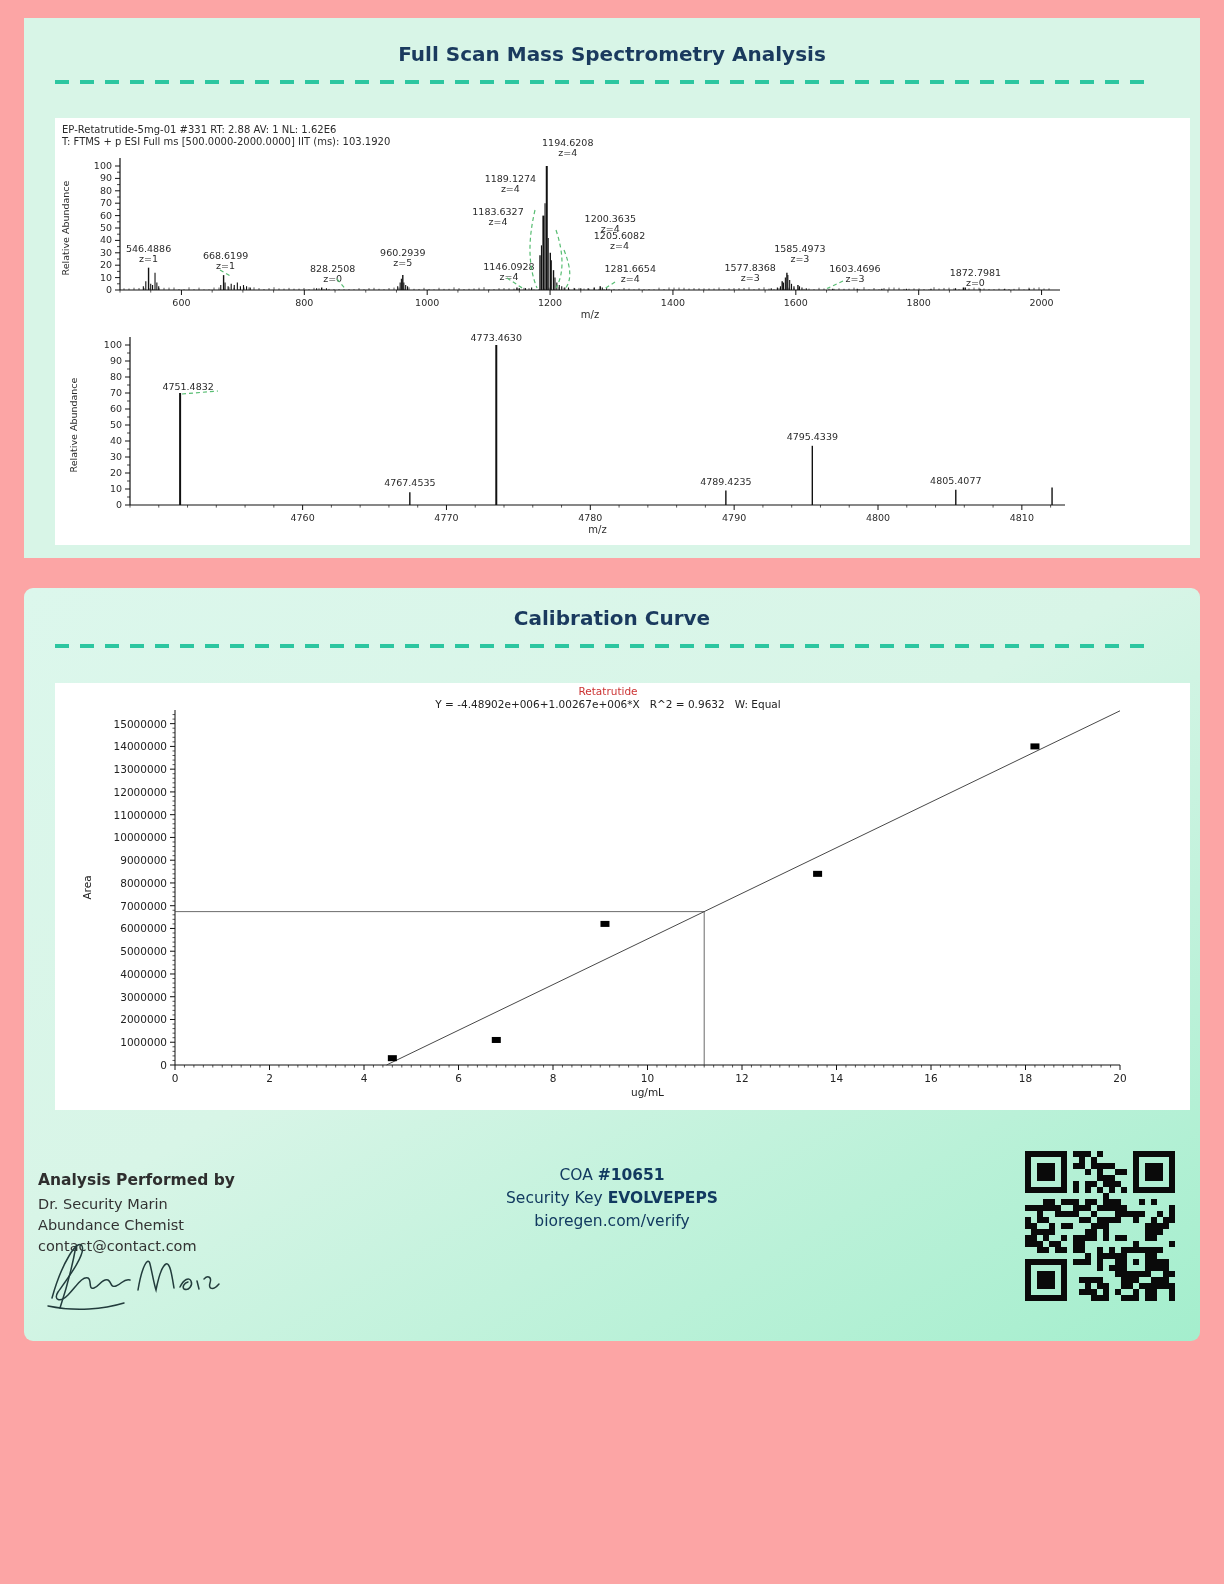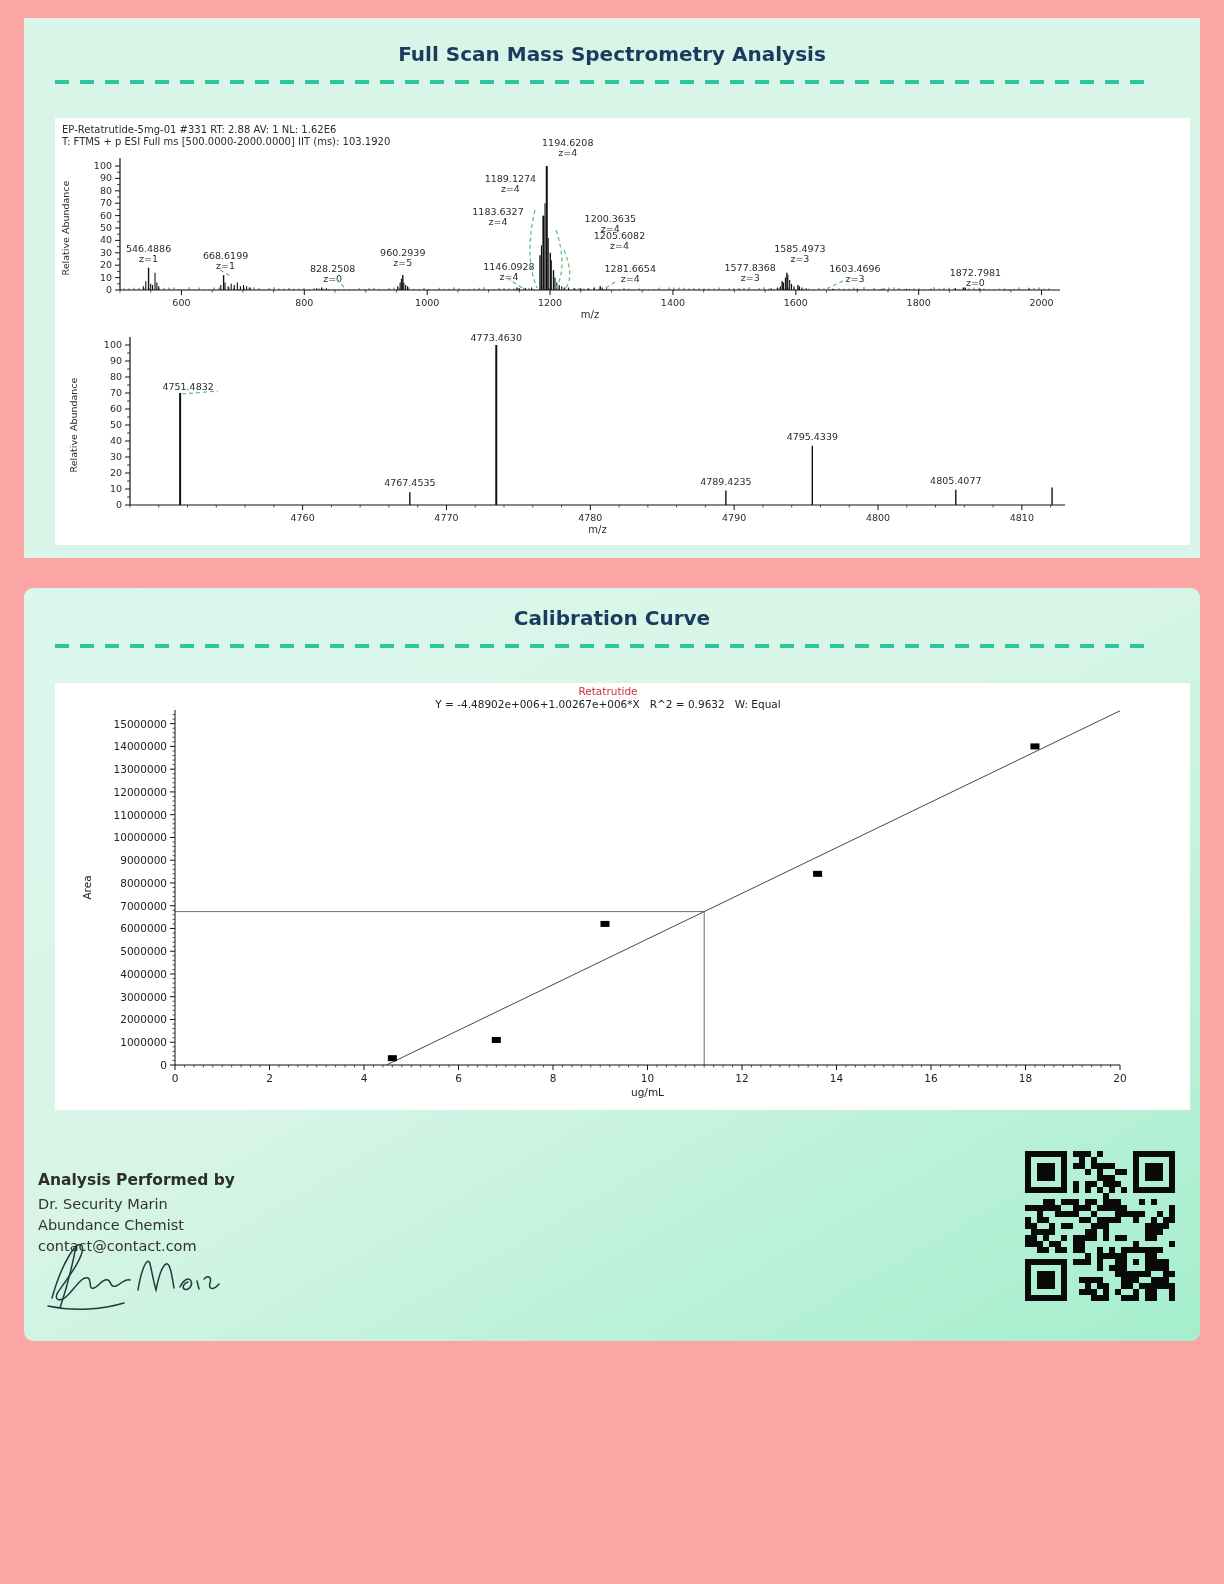--- a/index.html
+++ b/index.html
@@ -761,20 +761,25 @@
       <g fill="none" stroke="#223c3c" stroke-width="1.5" stroke-linecap="round">
         <path d="M10,64 C20,28 36,4 40,12 C44,20 26,44 16,58 C11,66 18,69 26,61 C34,53 40,42 46,44 C50,46 46,56 52,54 C58,52 60,44 66,46 C70,48 68,54 74,52 C80,50 82,44 88,46"></path>
         <path d="M96,56 C100,32 106,22 108,30 C110,38 112,50 114,56 C116,46 120,32 124,30 C128,28 130,42 132,54"></path>
         <path d="M138,53 C142,45 147,43 149,47 C151,51 147,57 142,55 C140,53 142,49 146,48"></path>
         <path d="M155,47 L 157,55 M162,45 C166,41 170,43 168,49 C166,55 171,57 177,50"></path>
         <path d="M6,72 C34,78 62,75 82,69"></path>
         <path d="M34,12 C30,34 24,56 18,74"></path>
       </g>
     </svg>
 
+    <div class="center-block">
+      <div><span>COA</span>&nbsp;<b>#10651</b></div>
+      <div><span>Security Key</span>&nbsp;<b>EVOLVEPEPS</b></div>
+      <div>bioregen.com/verify</div>
+    </div>
 
     <svg class="qr" id="qr" viewBox="0 0 150 150">
         <rect x="0" y="0" width="6" height="6" fill="#0a0a0a"></rect>
         <rect x="6" y="0" width="6" height="6" fill="#0a0a0a"></rect>
         <rect x="12" y="0" width="6" height="6" fill="#0a0a0a"></rect>
         <rect x="18" y="0" width="6" height="6" fill="#0a0a0a"></rect>
         <rect x="24" y="0" width="6" height="6" fill="#0a0a0a"></rect>
         <rect x="30" y="0" width="6" height="6" fill="#0a0a0a"></rect>
         <rect x="36" y="0" width="6" height="6" fill="#0a0a0a"></rect>
         <rect x="48" y="0" width="6" height="6" fill="#0a0a0a"></rect>

